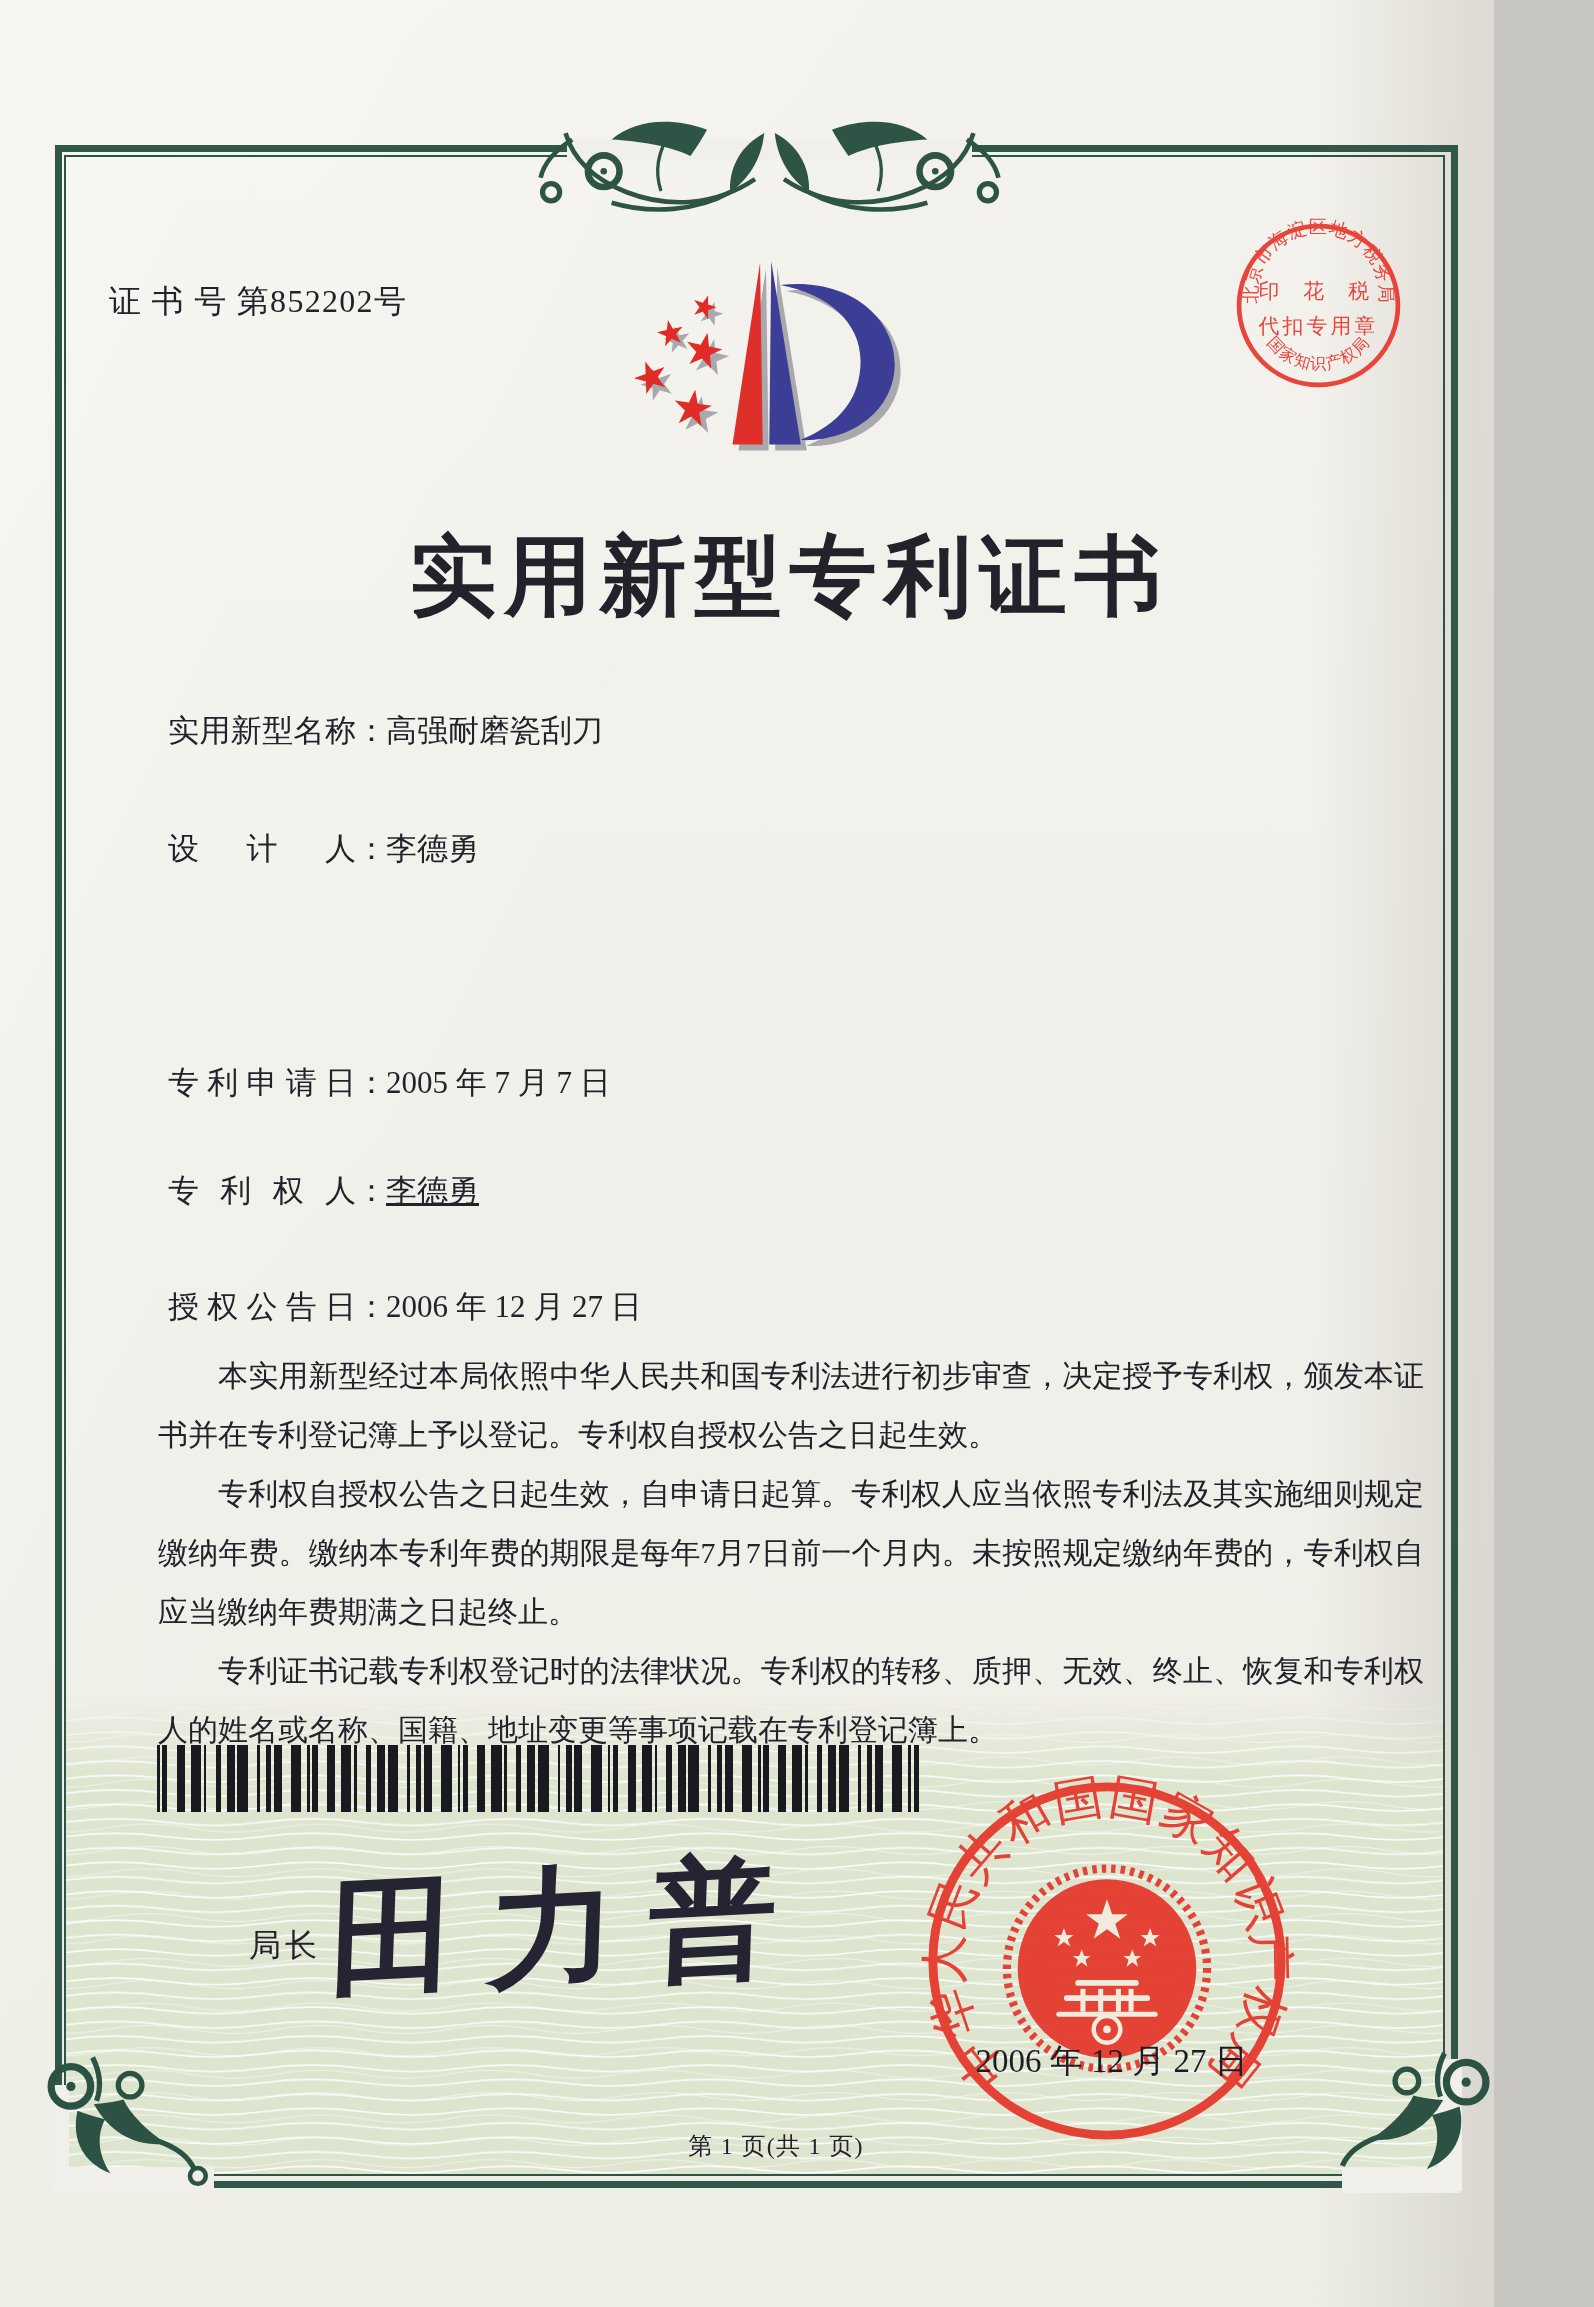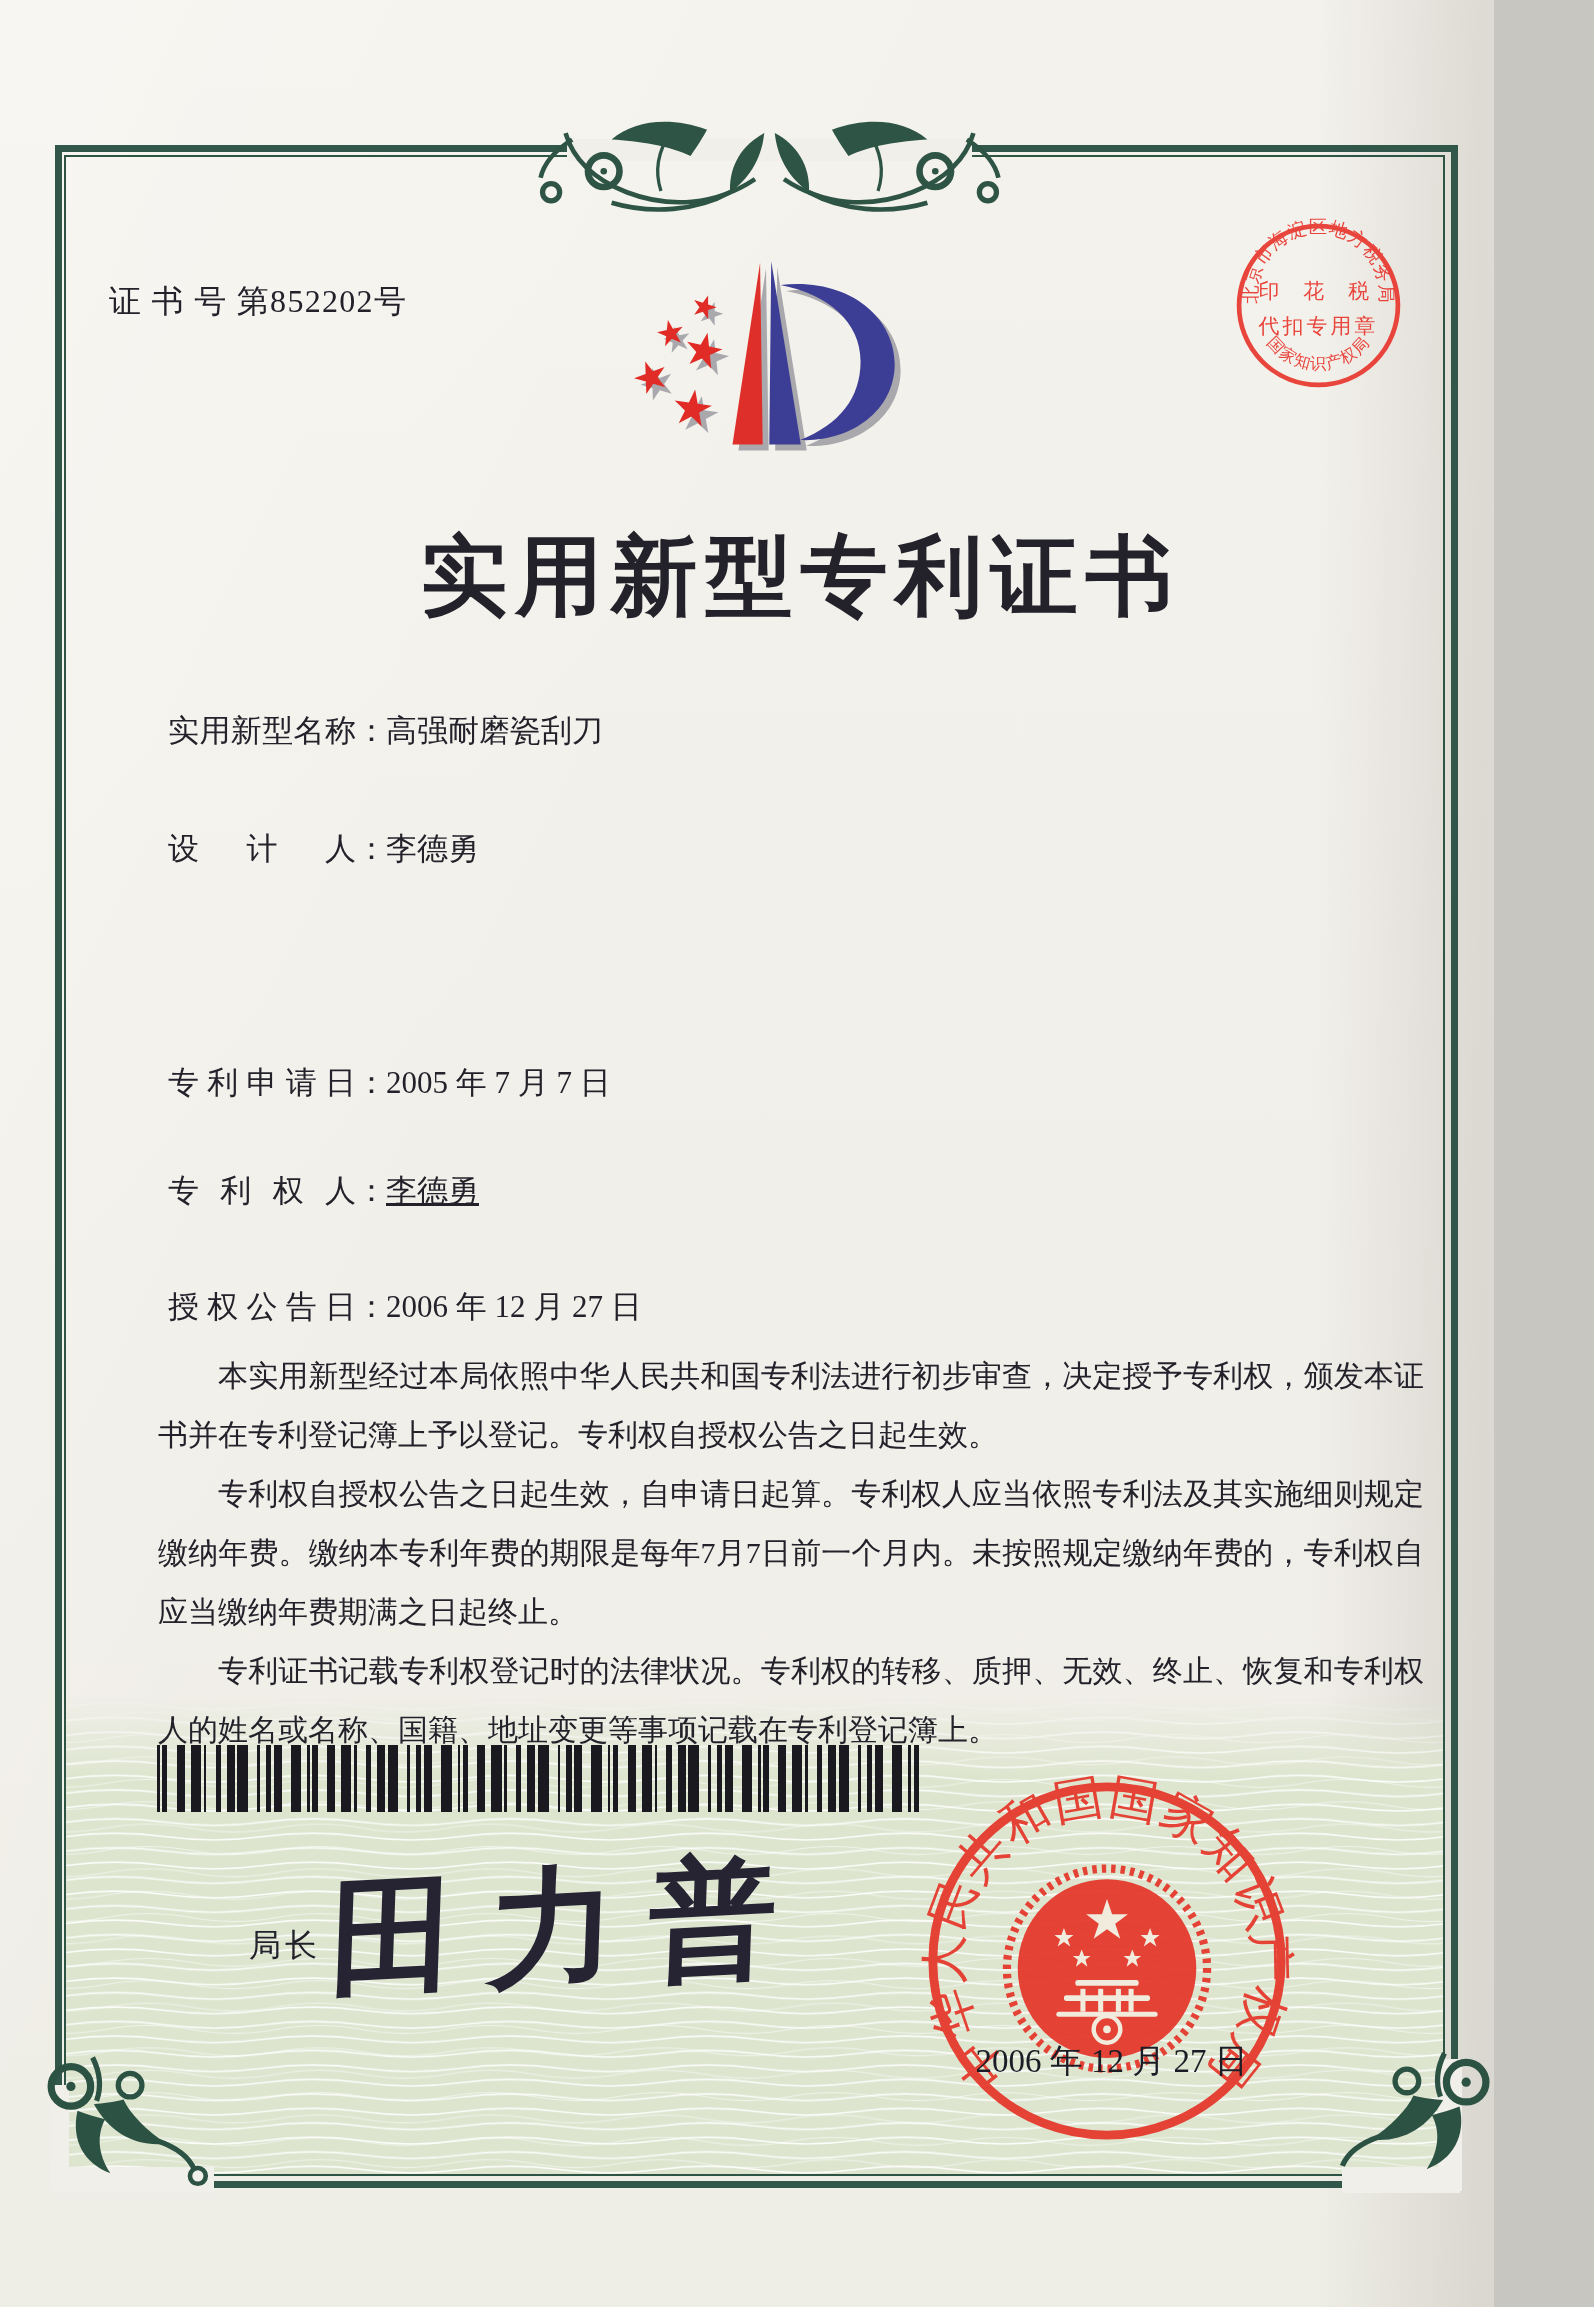--- a/index.html
+++ b/index.html
@@ -16,21 +16,21 @@
   
   .frame-outer{left:55px;top:145px;width:1403px;height:2043px;border:7.2px solid #30574a;z-index:2;box-sizing:border-box;}
   .frame-inner{left:64px;top:155px;width:1381px;height:2021px;border:2px solid #2e5446;z-index:2;box-sizing:border-box;}
   .patch{background:#f1efe9;z-index:3;}
   
   .band{left:66px;top:1697px;width:1378px;height:478px;z-index:1;
     -webkit-mask-image:linear-gradient(to bottom,transparent,black 79px);
     mask-image:linear-gradient(to bottom,transparent,black 79px);}
   
   .certno{left:109px;top:280px;font-size:32px;letter-spacing:1.3px;z-index:5;}
-  .title{left:11px;top:518px;width:1579px;text-align:center;font-size:87px;font-weight:700;letter-spacing:8px;z-index:5;}
+  .title{left:0;top:518px;width:1579px;text-align:center;font-size:87px;font-weight:700;letter-spacing:8px;z-index:5;}
   .field{left:168px;height:42px;font-size:31px;z-index:5;white-space:nowrap;}
   .field .lbl{display:inline-block;width:188px;text-align:justify;text-align-last:justify;vertical-align:top;}
   .field .col{display:inline-block;width:30px;}
   .body-text{left:158px;top:1346px;width:1266px;font-size:30px;line-height:59px;text-align:justify;z-index:5;}
   .body-text p{margin:0;text-indent:2em;}
   .barcode{left:157px;top:1745px;width:783px;height:67px;z-index:5;font-size:0;}
   .barcode i{display:inline-block;height:67px;background:#19191f;}
   .sig-label{left:249px;top:1924px;font-size:32px;letter-spacing:4px;z-index:5;}
   .sig-name{left:329px;top:1842px;font-size:128px;font-weight:700;letter-spacing:32px;z-index:5;
     color:#262433;transform:rotate(-3deg) skewX(-5deg);font-family:"DejaVu Serif","Liberation Serif",serif;}
@@ -214,15 +214,16 @@
           <rect x="34" y="44" width="8" height="36"></rect>
           <circle cy="108" r="21" fill="none" stroke="#f2ecdd" stroke-width="7"></circle>
           <circle cy="108" r="6"></circle>
         </g>
       </g>
     </g>
   </svg>
 
   <div class="abs issue-date">2006 年 12 月 27 日</div>
 
+  <div class="abs footer">第 1 页(共 1 页)</div>
 
 </div>
 
 
 </body></html>

